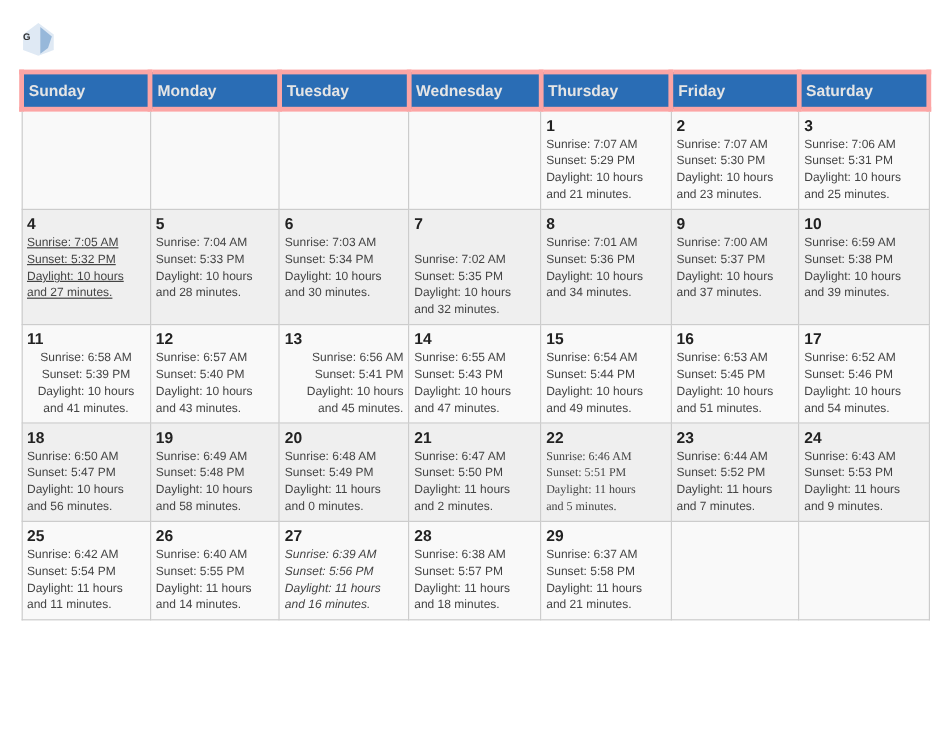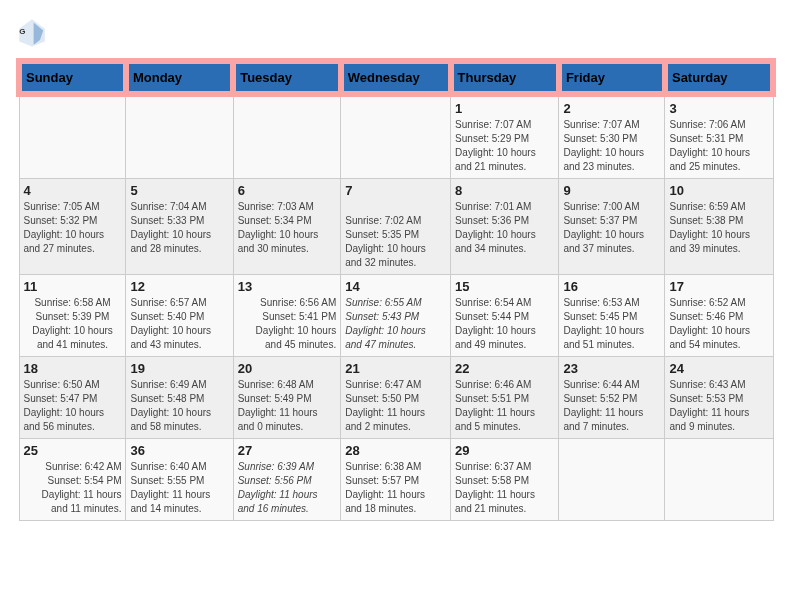--- a/index.html
+++ b/index.html
@@ -37,26 +37,26 @@
       font-size: 16px;
       color: #555;
     }
     table {
       width: 100%;
       border-collapse: collapse;
       font-size: 11px;
     }
     thead tr th {
       background-color: #2a6db5;
-      color: #000000;
+      color: #e5e5e5;
       padding: 6px 4px;
       text-align: left;
       font-size: 13px;
       font-weight: bold;
-      border: 6px solid #fca5a5;
+      border: 4px solid #fca5a5;
     }
     tbody tr td {
       border: 1px solid #ccc;
       vertical-align: top;
       padding: 4px;
       height: 80px;
       width: 113px;
       color: #333;
     }
     tbody tr:nth-child(odd) td {
@@ -134,21 +134,21 @@
           <div class="day-number">3</div>
           <div class="day-info" style="white-space: pre-line;">Sunrise: 7:06 AM
 Sunset: 5:31 PM
 Daylight: 10 hours
 and 25 minutes.</div>
         </td>
       </tr>
       <tr>
         <td>
           <div class="day-number">4</div>
-          <div class="day-info" style="white-space: pre-line;">Sunrise: 7:05 AM
+          <div class="day-info" style="white-space: pre-line; text-decoration: underline;">Sunrise: 7:05 AM
 Sunset: 5:32 PM
 Daylight: 10 hours
 and 27 minutes.</div>
         </td>
         <td>
           <div class="day-number">5</div>
           <div class="day-info" style="white-space: pre-line;">Sunrise: 7:04 AM
 Sunset: 5:33 PM
 Daylight: 10 hours
 and 28 minutes.</div>
@@ -206,21 +206,21 @@
         </td>
         <td>
           <div class="day-number">13</div>
           <div class="day-info" style="white-space: pre-line; text-align: right;">Sunrise: 6:56 AM
 Sunset: 5:41 PM
 Daylight: 10 hours
 and 45 minutes.</div>
         </td>
         <td>
           <div class="day-number">14</div>
-          <div class="day-info" style="white-space: pre-line; font-style: italic;">Sunrise: 6:55 AM
+          <div class="day-info" style="white-space: pre-line;">Sunrise: 6:55 AM
 Sunset: 5:43 PM
 Daylight: 10 hours
 and 47 minutes.</div>
         </td>
         <td>
           <div class="day-number">15</div>
           <div class="day-info" style="white-space: pre-line;">Sunrise: 6:54 AM
 Sunset: 5:44 PM
 Daylight: 10 hours
 and 49 minutes.</div>
@@ -264,21 +264,21 @@
         </td>
         <td>
           <div class="day-number">21</div>
           <div class="day-info" style="white-space: pre-line;">Sunrise: 6:47 AM
 Sunset: 5:50 PM
 Daylight: 11 hours
 and 2 minutes.</div>
         </td>
         <td>
           <div class="day-number">22</div>
-          <div class="day-info" style="white-space: pre-line;">Sunrise: 6:46 AM
+          <div class="day-info" style="white-space: pre-line; font-family: Liberation Serif, serif;">Sunrise: 6:46 AM
 Sunset: 5:51 PM
 Daylight: 11 hours
 and 5 minutes.</div>
         </td>
         <td>
           <div class="day-number">23</div>
           <div class="day-info" style="white-space: pre-line;">Sunrise: 6:44 AM
 Sunset: 5:52 PM
 Daylight: 11 hours
 and 7 minutes.</div>
@@ -287,27 +287,27 @@
           <div class="day-number">24</div>
           <div class="day-info" style="white-space: pre-line;">Sunrise: 6:43 AM
 Sunset: 5:53 PM
 Daylight: 11 hours
 and 9 minutes.</div>
         </td>
       </tr>
       <tr>
         <td>
           <div class="day-number">25</div>
-          <div class="day-info" style="white-space: pre-line; text-align: right;">Sunrise: 6:42 AM
+          <div class="day-info" style="white-space: pre-line;">Sunrise: 6:42 AM
 Sunset: 5:54 PM
 Daylight: 11 hours
 and 11 minutes.</div>
         </td>
         <td>
-          <div class="day-number">36</div>
+          <div class="day-number">26</div>
           <div class="day-info" style="white-space: pre-line;">Sunrise: 6:40 AM
 Sunset: 5:55 PM
 Daylight: 11 hours
 and 14 minutes.</div>
         </td>
         <td>
           <div class="day-number">27</div>
           <div class="day-info" style="white-space: pre-line; font-style: italic;">Sunrise: 6:39 AM
 Sunset: 5:56 PM
 Daylight: 11 hours

